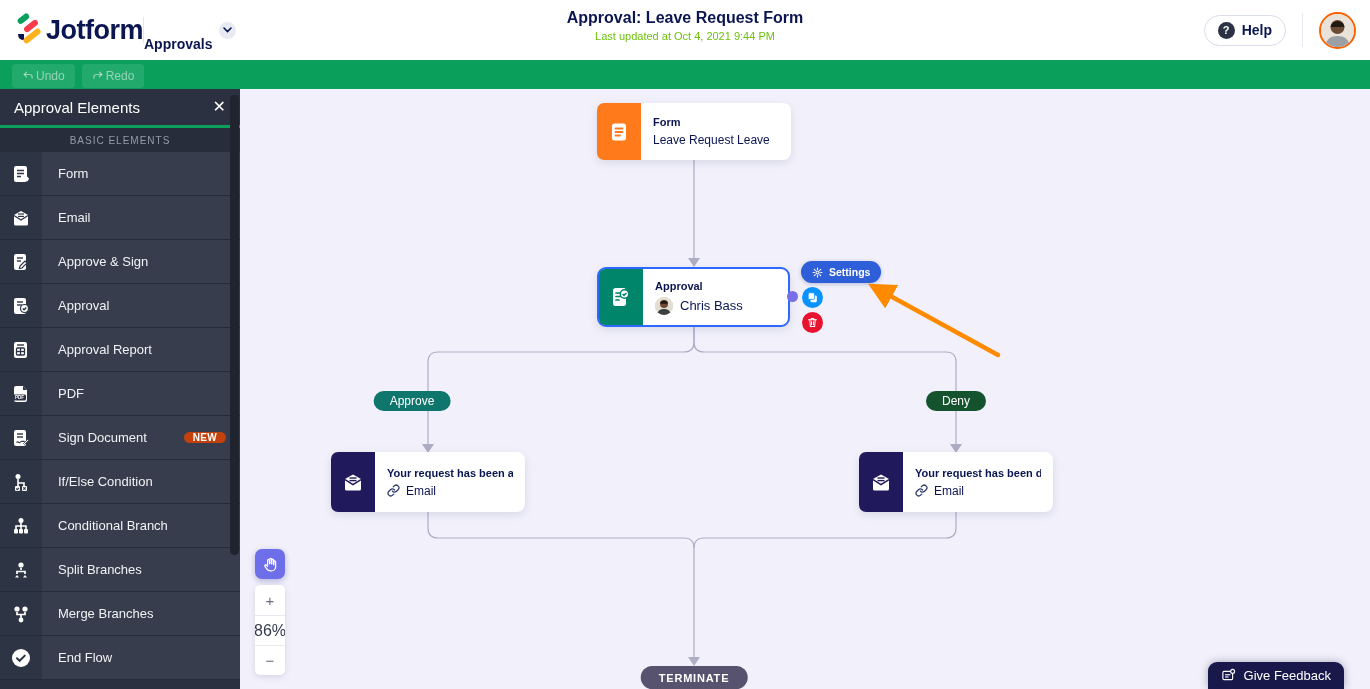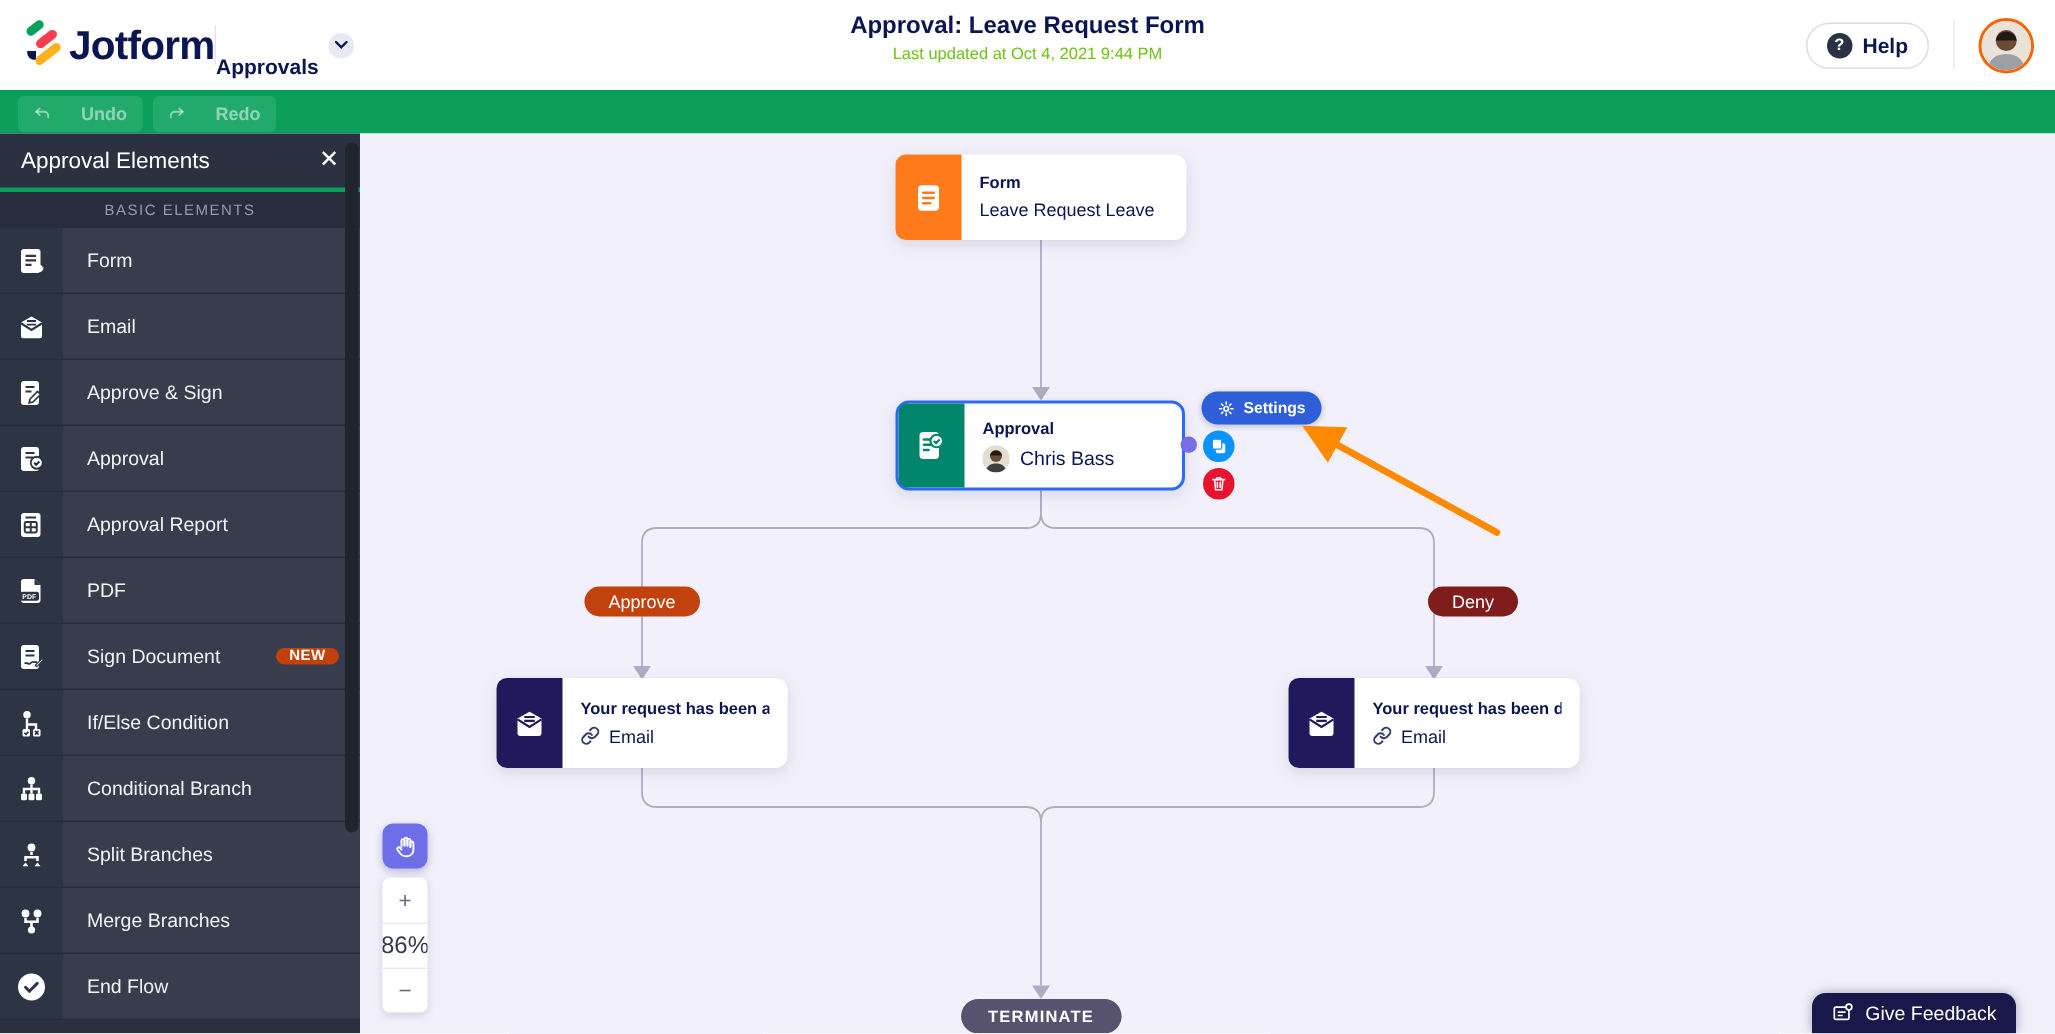--- a/index.html
+++ b/index.html
@@ -20,21 +20,21 @@
   .header-right { position:absolute; right:14px; top:0; height:60px; display:flex; align-items:center; gap:16px; }
   .help-btn { display:flex; align-items:center; gap:7px; border:1px solid #d9dcea; border-radius:17px; height:31px; padding:0 13px; cursor:pointer; background:#fff; }
   .help-q { width:17px; height:17px; border-radius:50%; background:#2b3245; color:#fff; font-size:11px; font-weight:bold; display:flex; align-items:center; justify-content:center; }
   .help-label { font-size:14px; font-weight:bold; color:#0a1551; }
   .hdr-vdiv { width:1px; height:34px; background:#e9eaf2; }
   .avatar { width:37px; height:37px; border-radius:50%; border:2px solid #ff6100; overflow:hidden; cursor:pointer; background:#e8e4de; }
 
   
   .toolbar { position:absolute; top:60px; left:0; width:100%; height:29px; background:#0aa05c; }
   .undo-redo { position:absolute; left:12px; top:4px; display:flex; gap:7px; }
-  .ur-btn { display:flex; align-items:center; gap:20px; height:21px; padding:12px 10px; border-radius:4px; background:rgba(255,255,255,.10); color:rgba(255,255,255,.5); font-size:12px; cursor:default;font-weight:bold; }
+  .ur-btn { display:flex; align-items:center; gap:2px; height:21px; padding:12px 10px; border-radius:4px; background:rgba(255,255,255,.10); color:rgba(255,255,255,.5); font-size:12px; cursor:default; }
   .tabs { position:absolute; left:50%; transform:translateX(-50%); top:0; height:29px; display:flex; }
   .tab { height:29px; line-height:29px; padding:0 31px; font-size:13px; letter-spacing:.5px; color:#fff; cursor:pointer; }
   .tab.active { background:#4fba8c; }
 
   
   .sidebar { position:absolute; left:0; top:89px; width:240px; height:600px; background:#2b3140; overflow:hidden; }
   .sb-header { height:36px; display:flex; align-items:center; justify-content:space-between; padding:12px 14px; }
   .sb-title { color:#fff; font-size:15px; }
   .sb-close { color:#fff; font-size:16px; cursor:pointer; line-height:1; }
   .sb-greenline { height:3px; background:#0aa05c; }
@@ -70,22 +70,22 @@
   .email-icon-bg { background:#201a5c; }
   .email-title { font-size:11px; font-weight:bold; color:#0a1551; white-space:nowrap; overflow:hidden; }
 
   .conn-dot { position:absolute; left:547px; top:202px; width:11px; height:11px; border-radius:50%; background:#7a6ee6; cursor:pointer; }
   .settings-btn { position:absolute; left:561px; top:172px; height:22px; display:flex; align-items:center; gap:6px; padding:0 11px; background:#2e5ed8; border-radius:12px; color:#fff; font-size:10.5px; font-weight:bold; cursor:pointer; box-shadow:0 1px 4px rgba(30,50,120,.3); }
   .round-action { position:absolute; width:21px; height:21px; border-radius:50%; display:flex; align-items:center; justify-content:center; cursor:pointer; }
   .copy-btn { left:562px; top:198px; background:#0a93ff; }
   .trash-btn { left:562px; top:223px; background:#e8132f; }
 
   .edge-pill { position:absolute; height:20px; border-radius:10px; padding:0 16px; display:flex; align-items:center; color:#fff; font-size:12px; transform:translateX(-50%); cursor:pointer; }
-  #pill-approve { left:188px; top:302px; background:#c2410c; }
-  #pill-deny { left:742px; top:302px; background:#7f1d1d; }
+  #pill-approve { left:172px; top:302px; background:#0f766e; }
+  #pill-deny { left:716px; top:302px; background:#14532d; }
   .terminate-pill { position:absolute; left:454px; top:577px; transform:translateX(-50%); height:23px; border-radius:12px; padding:0 18px; background:#57536e; color:#fff; font-size:11px; font-weight:bold; letter-spacing:.8px; display:flex; align-items:center; cursor:pointer; }
 
   .hand-btn { position:absolute; left:15px; top:460px; width:30px; height:30px; border-radius:7px; background:#6e6ee9; display:flex; align-items:center; justify-content:center; cursor:pointer; box-shadow:0 2px 6px rgba(60,60,160,.35); }
   .zoom-ctl { position:absolute; left:15px; top:496px; width:30px; background:#fff; border-radius:5px; box-shadow:0 2px 6px rgba(80,80,120,.18); overflow:hidden; }
   .zoom-cell { height:30px; display:flex; align-items:center; justify-content:center; color:#6b6b80; font-size:15px; cursor:pointer; }
   .zoom-cell + .zoom-cell { border-top:1px solid #e9e9f1; }
   .zoom-level { font-size:16px; font-weight:normal; color:#343a4d; cursor:default; }
 
   .feedback-btn { position:absolute; right:26px; bottom:0; height:27px; border-radius:9px 9px 0 0; background:#18194a; color:#fff; font-size:13px; display:flex; align-items:center; gap:8px; padding:0 13px; cursor:pointer; box-shadow:0 0 8px rgba(20,20,70,.35); }
 </style>

